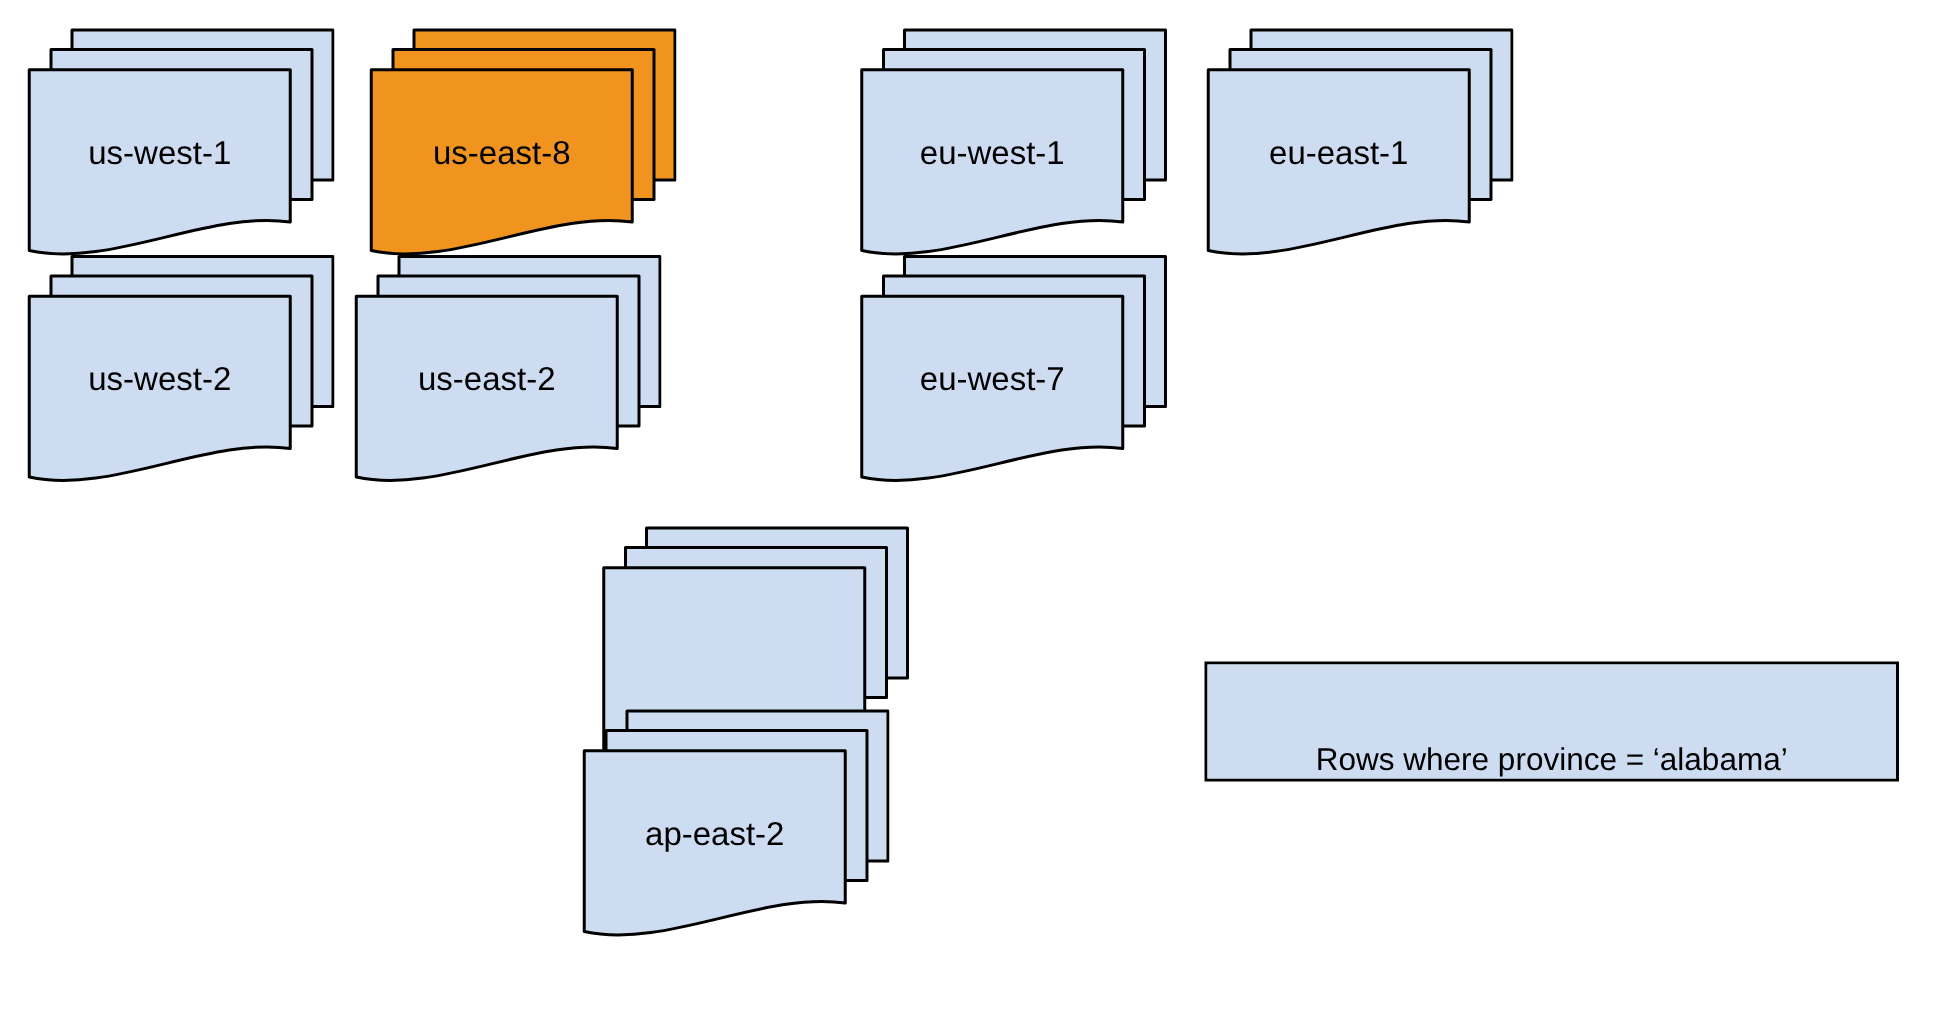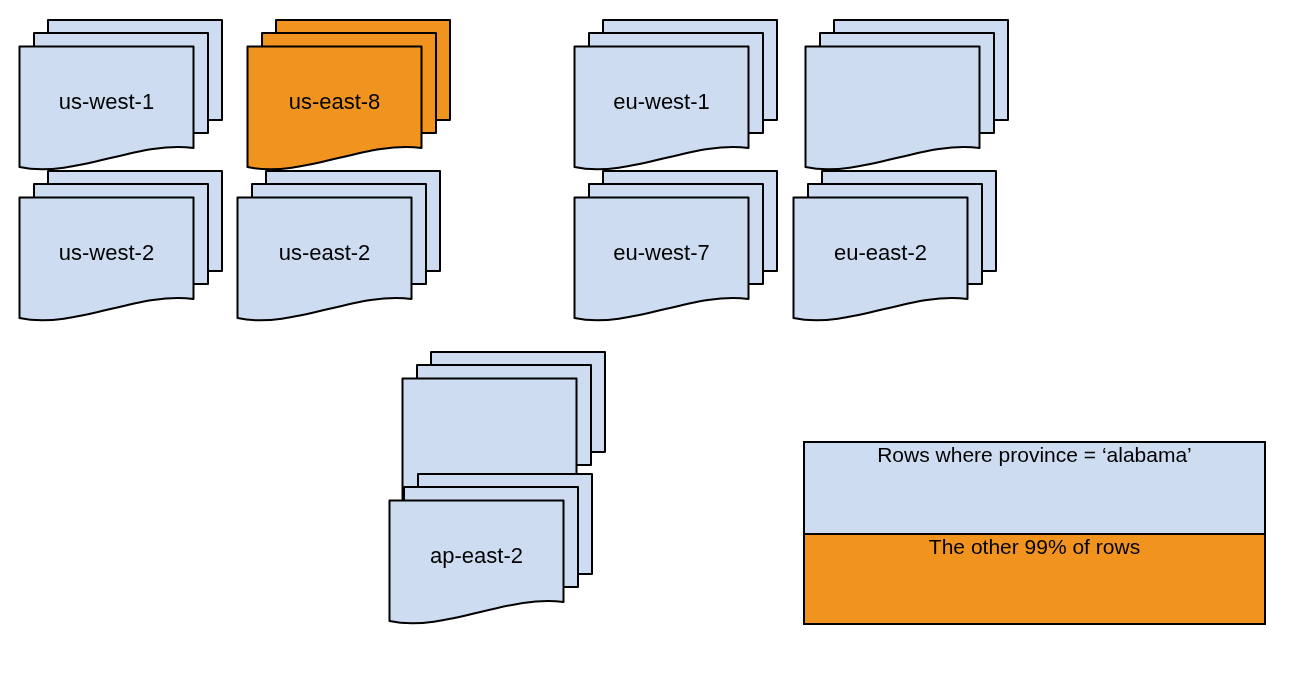--- a/index.html
+++ b/index.html
@@ -60,23 +60,23 @@
   .pos-ap-east-2 { left: 388px; top: 472px; }
 
   .legend {
     position: absolute;
     left: 803px;
     top: 441px;
     width: 463px;
     border: 2px solid var(--stroke);
   }
   .legend-row {
-    height: 90px;
+    height: 76px;
     display: flex;
-    align-items: flex-start;
+    align-items: flex-end;
     justify-content: center;
     font-size: 21px;
   }
   .legend-row + .legend-row { border-top: 2px solid var(--stroke); }
 </style>
 </head>
 <body>
 
 <div class="canvas">
 
@@ -106,20 +106,21 @@
     </svg>
     <div class="stack-label">eu-west-1</div>
   </div>
 
   <div class="stack pos-eu-east-1">
     <svg class="stack-svg" width="205" height="153" viewBox="0 0 205 153">
       <rect class="pg" x="30" y="2" width="174" height="100"></rect>
       <rect class="pg" x="16" y="15" width="174" height="100"></rect>
       <path class="pg" d="M1.5,28.5 H175.5 V130 C121,122 56,161 1.5,149 Z"></path>
     </svg>
+    <div class="stack-label">eu-east-1</div>
   </div>
 
   <div class="stack pos-us-west-2">
     <svg class="stack-svg" width="205" height="153" viewBox="0 0 205 153">
       <rect class="pg" x="30" y="2" width="174" height="100"></rect>
       <rect class="pg" x="16" y="15" width="174" height="100"></rect>
       <path class="pg" d="M1.5,28.5 H175.5 V130 C121,122 56,161 1.5,149 Z"></path>
     </svg>
     <div class="stack-label">us-west-2</div>
   </div>
@@ -135,28 +136,20 @@
 
   <div class="stack pos-eu-west-2">
     <svg class="stack-svg" width="205" height="153" viewBox="0 0 205 153">
       <rect class="pg" x="30" y="2" width="174" height="100"></rect>
       <rect class="pg" x="16" y="15" width="174" height="100"></rect>
       <path class="pg" d="M1.5,28.5 H175.5 V130 C121,122 56,161 1.5,149 Z"></path>
     </svg>
     <div class="stack-label">eu-west-7</div>
   </div>
 
-  <div class="stack pos-eu-east-2">
-    <svg class="stack-svg" width="205" height="153" viewBox="0 0 205 153">
-      <rect class="pg" x="30" y="2" width="174" height="100"></rect>
-      <rect class="pg" x="16" y="15" width="174" height="100"></rect>
-      <path class="pg" d="M1.5,28.5 H175.5 V130 C121,122 56,161 1.5,149 Z"></path>
-    </svg>
-    <div class="stack-label">eu-east-2</div>
-  </div>
 
   <div class="stack pos-ap-east-1">
     <svg class="stack-svg" width="205" height="153" viewBox="0 0 205 153">
       <rect class="pg" x="30" y="2" width="174" height="100"></rect>
       <rect class="pg" x="16" y="15" width="174" height="100"></rect>
       <path class="pg" d="M1.5,28.5 H175.5 V130 C121,122 56,161 1.5,149 Z"></path>
     </svg>
   </div>
 
   <div class="stack pos-ap-east-2">
@@ -165,18 +158,15 @@
       <rect class="pg" x="16" y="15" width="174" height="100"></rect>
       <path class="pg" d="M1.5,28.5 H175.5 V130 C121,122 56,161 1.5,149 Z"></path>
     </svg>
     <div class="stack-label">ap-east-2</div>
   </div>
 
   <div class="legend">
     <div class="legend-row" style="background: rgb(205, 220, 240);">
       <span>Rows where province = ‘alabama’</span>
     </div>
-    <div class="legend-row" style="background: rgb(240, 148, 31);">
-      <span>The other 99% of rows</span>
-    </div>
   </div>
 
 </div>
 
 </body></html>

